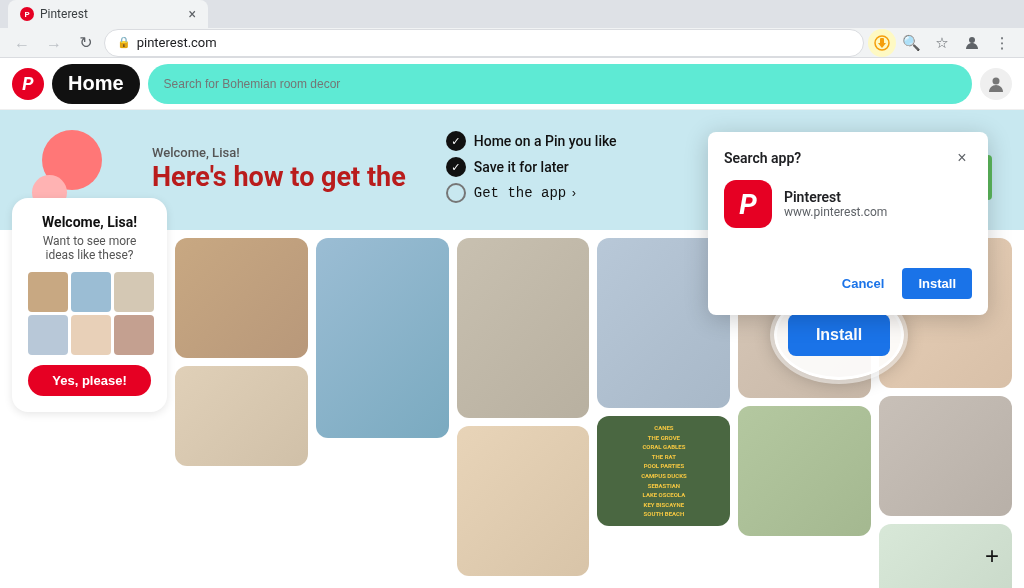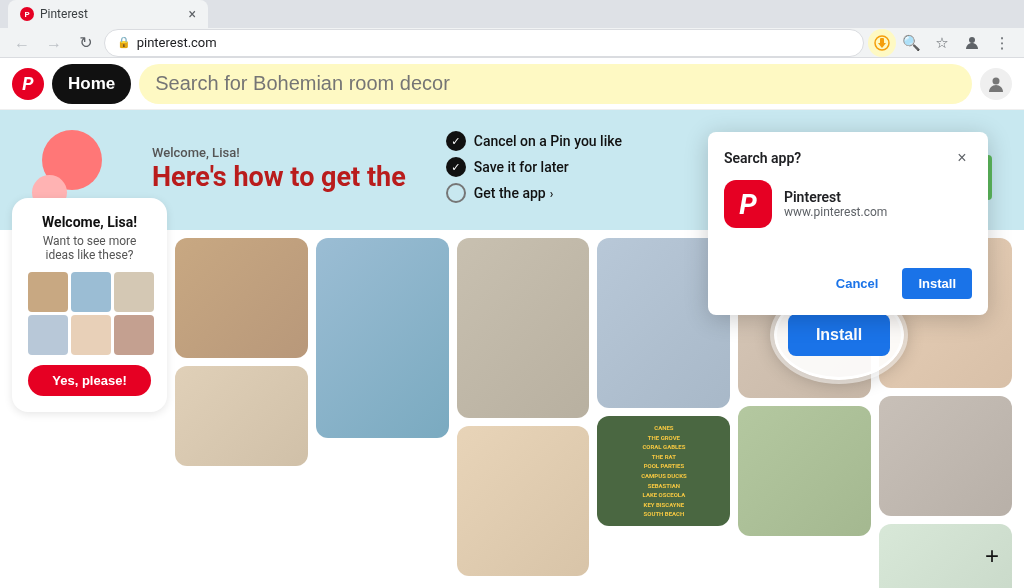--- a/index.html
+++ b/index.html
@@ -115,40 +115,40 @@
     }
     .pint-nav {
       display: flex;
       gap: 4px;
     }
     .pint-nav-btn {
       height: 40px;
       padding: 0 16px;
       border: none;
       border-radius: 24px;
-      font-size: 17px;
+      font-size: 20px;
       font-weight: 600;
       cursor: pointer;
     }
     .pint-nav-btn.active {
       background: #111;
       color: #fff;
     }
     .pint-nav-btn.inactive {
       background: none;
       color: #111;
     }
     .pint-search {
       flex: 1;
       height: 40px;
-      background: #fef9c3;
+      background: #5eead4;
       border: none;
       border-radius: 24px;
       padding: 0 16px;
-      font-size: 20px;
+      font-size: 12px;
       color: #767676;
       outline: none;
     }
     .pint-header-actions {
       display: flex;
       align-items: center;
       gap: 8px;
     }
     .pint-avatar {
       width: 32px; height: 32px;
@@ -222,21 +222,21 @@
       display: flex; align-items: center; justify-content: center;
       color: #fff; font-size: 11px;
       flex-shrink: 0;
     }
     .banner-step.get-app .check-icon {
       background: none;
       border: 2px solid #767676;
       color: #767676;
     }
     .get-app-text {
-      display: flex; align-items: flex-end; gap: 4px;
+      display: flex; align-items: flex-end; gap: 4px; font-family: Liberation Mono, monospace;
     }
     .get-app-text .arrow { font-size: 12px; }
     .banner-decoration-right {
       display: flex;
       gap: 4px;
     }
     .deco-blue {
       width: 40px; height: 60px;
       background: #4a90d9;
       border-radius: 4px;
@@ -342,21 +342,21 @@
       font-weight: 600;
       color: #202124;
     }
     .popup-app-url {
       font-size: 12px;
       color: #5f6368;
     }
     .popup-actions {
       display: flex;
       justify-content: flex-end;
-      gap: 8px;
+      gap: 2px;
       margin-top: 40px;
     }
     .popup-cancel-btn {
       padding: 8px 16px;
       border: none;
       background: none;
       color: #1a73e8;
       font-size: 13px;
       font-weight: 600;
       cursor: pointer;
@@ -486,21 +486,21 @@
       </div>
       <div class="banner-text">
         <h3>Welcome, Lisa!</h3>
         <h2>
           <span>Here's how to get the</span><br>
         </h2>
       </div>
       <div class="banner-steps">
         <div class="banner-step">
           <span class="check-icon">✓</span>
-          <span>Cancel on a Pin you like</span>
+          <span>Home on a Pin you like</span>
         </div>
         <div class="banner-step">
           <span class="check-icon">✓</span>
           <span>Save it for later</span>
         </div>
         <div class="banner-step get-app">
           <span class="check-icon"></span>
           <span class="get-app-text">
             <span>Get the app</span>
             <span class="arrow">›</span>

